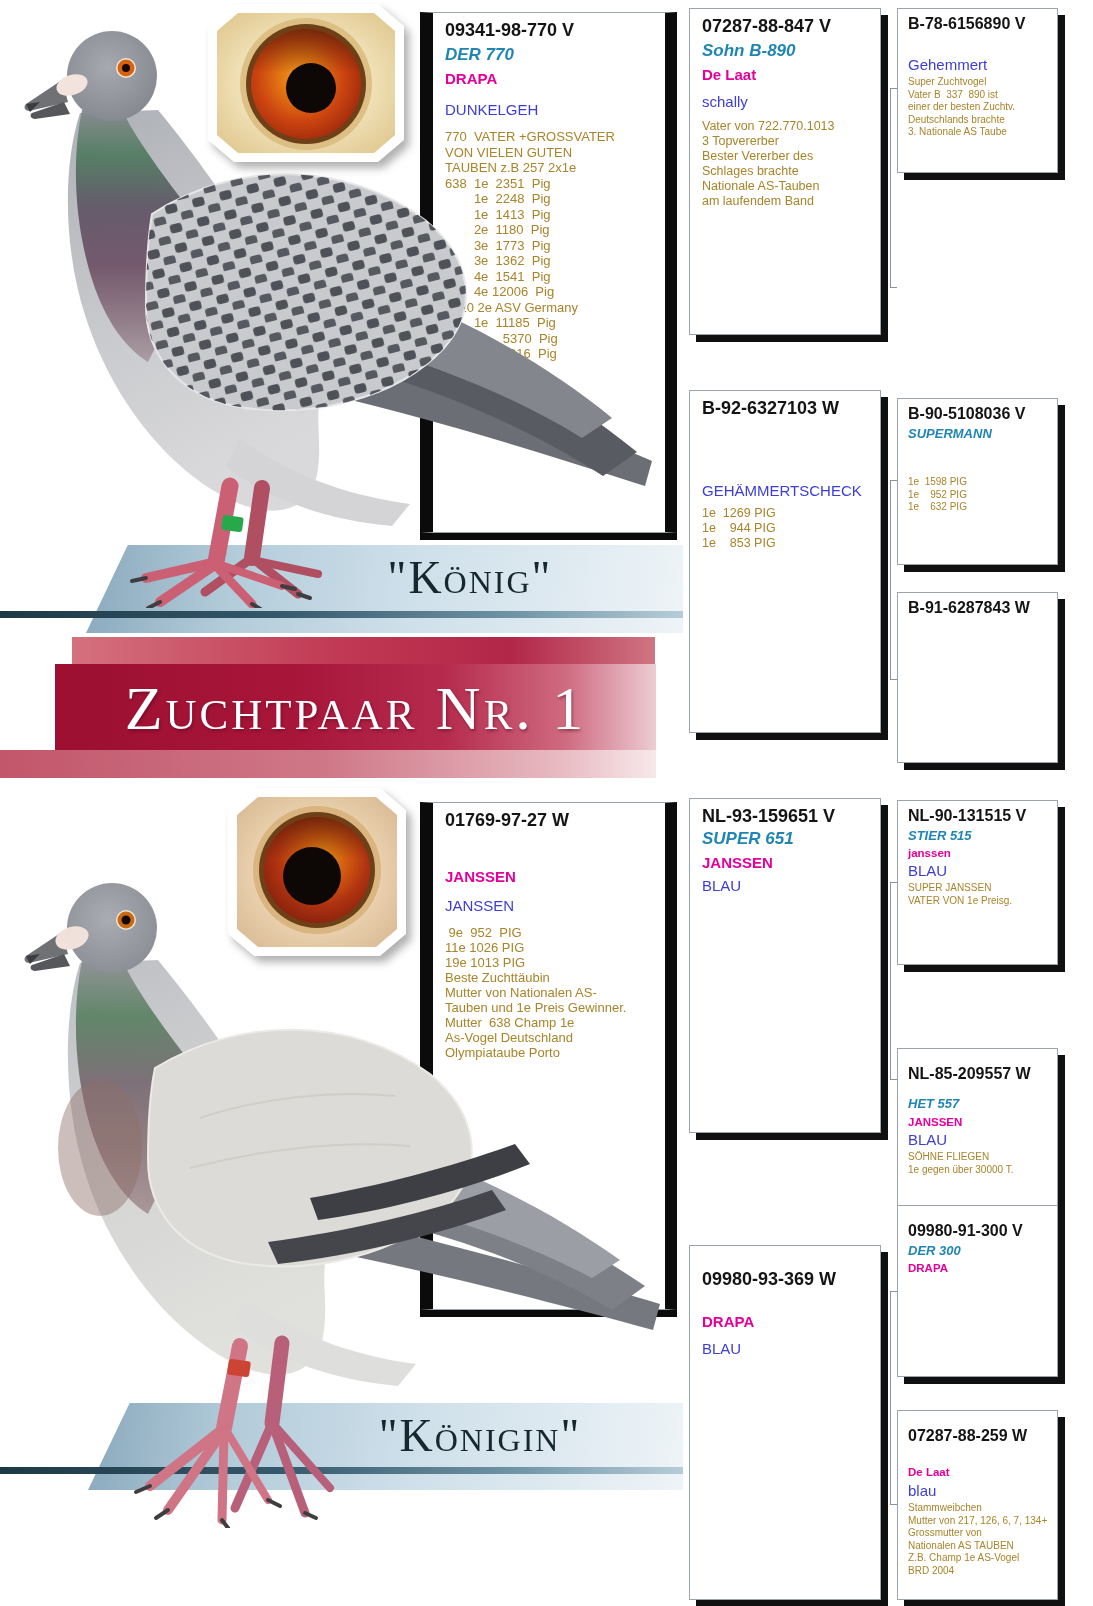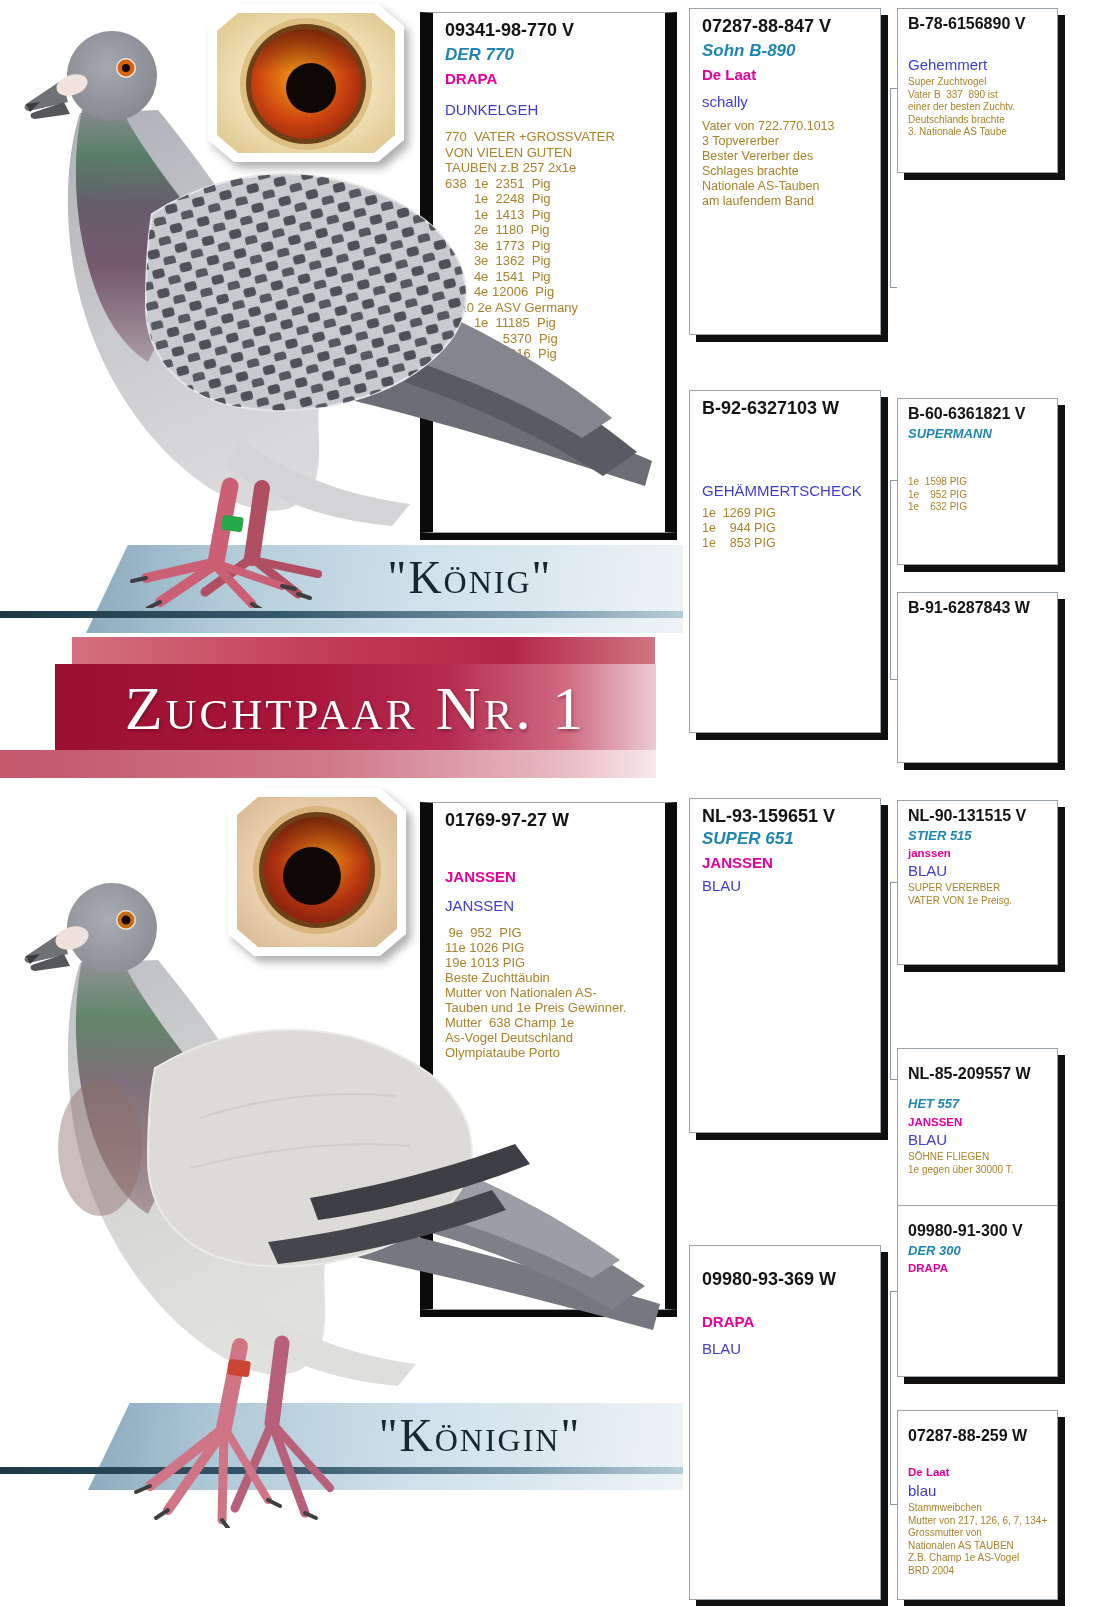--- a/index.html
+++ b/index.html
@@ -128,21 +128,21 @@
     <div class="bcolor" style="margin-top:24px">Gehemmert</div>
     <div class="ach" style="margin-top:4px">Super Zuchtvogel
 Vater B  337  890 ist
 einer der besten Zuchtv.
 Deutschlands brachte
 3. Nationale AS Taube</div>
   </div>
 
 
   <div class="pbox col-box col3" style="left:897px;top:398px;width:161px;height:167px">
-    <div class="ring">B-60-6361821 V</div>
+    <div class="ring">B-90-5108036 V</div>
     <div class="bname" style="margin-top:2px">SUPERMANN</div>
     <div class="ach" style="margin-top:34px">1e  1598 PIG
 1e    952 PIG
 1e    632 PIG</div>
   </div>
 
   <div class="pbox col-box col3" style="left:897px;top:592px;width:161px;height:171px">
     <div class="ring">B-91-6287843 W</div>
   </div>
 
@@ -279,21 +279,21 @@
     <div class="ring" style="margin-top:16px">09980-93-369 W</div>
     <div class="strain" style="margin-top:22px">DRAPA</div>
     <div class="bcolor" style="margin-top:8px">BLAU</div>
   </div>
 
   <div class="pbox col-box col3" style="left:897px;top:800px;width:161px;height:165px">
     <div class="ring">NL-90-131515 V</div>
     <div class="bname" style="margin-top:2px">STIER 515</div>
     <div class="strain" style="margin-top:2px">janssen</div>
     <div class="bcolor" style="margin-top:3px">BLAU</div>
-    <div class="ach" style="margin-top:4px">SUPER VERERBER
+    <div class="ach" style="margin-top:4px">SUPER JANSSEN
 VATER VON 1e Preisg.</div>
   </div>
 
   <div class="pbox col-box col3" style="left:897px;top:1048px;width:161px;height:160px">
     <div class="ring" style="margin-top:10px">NL-85-209557 W</div>
     <div class="bname" style="margin-top:12px">HET 557</div>
     <div class="strain" style="margin-top:3px">JANSSEN</div>
     <div class="bcolor" style="margin-top:3px">BLAU</div>
     <div class="ach" style="margin-top:4px">SÖHNE FLIEGEN
 1e gegen über 30000 T.</div>

